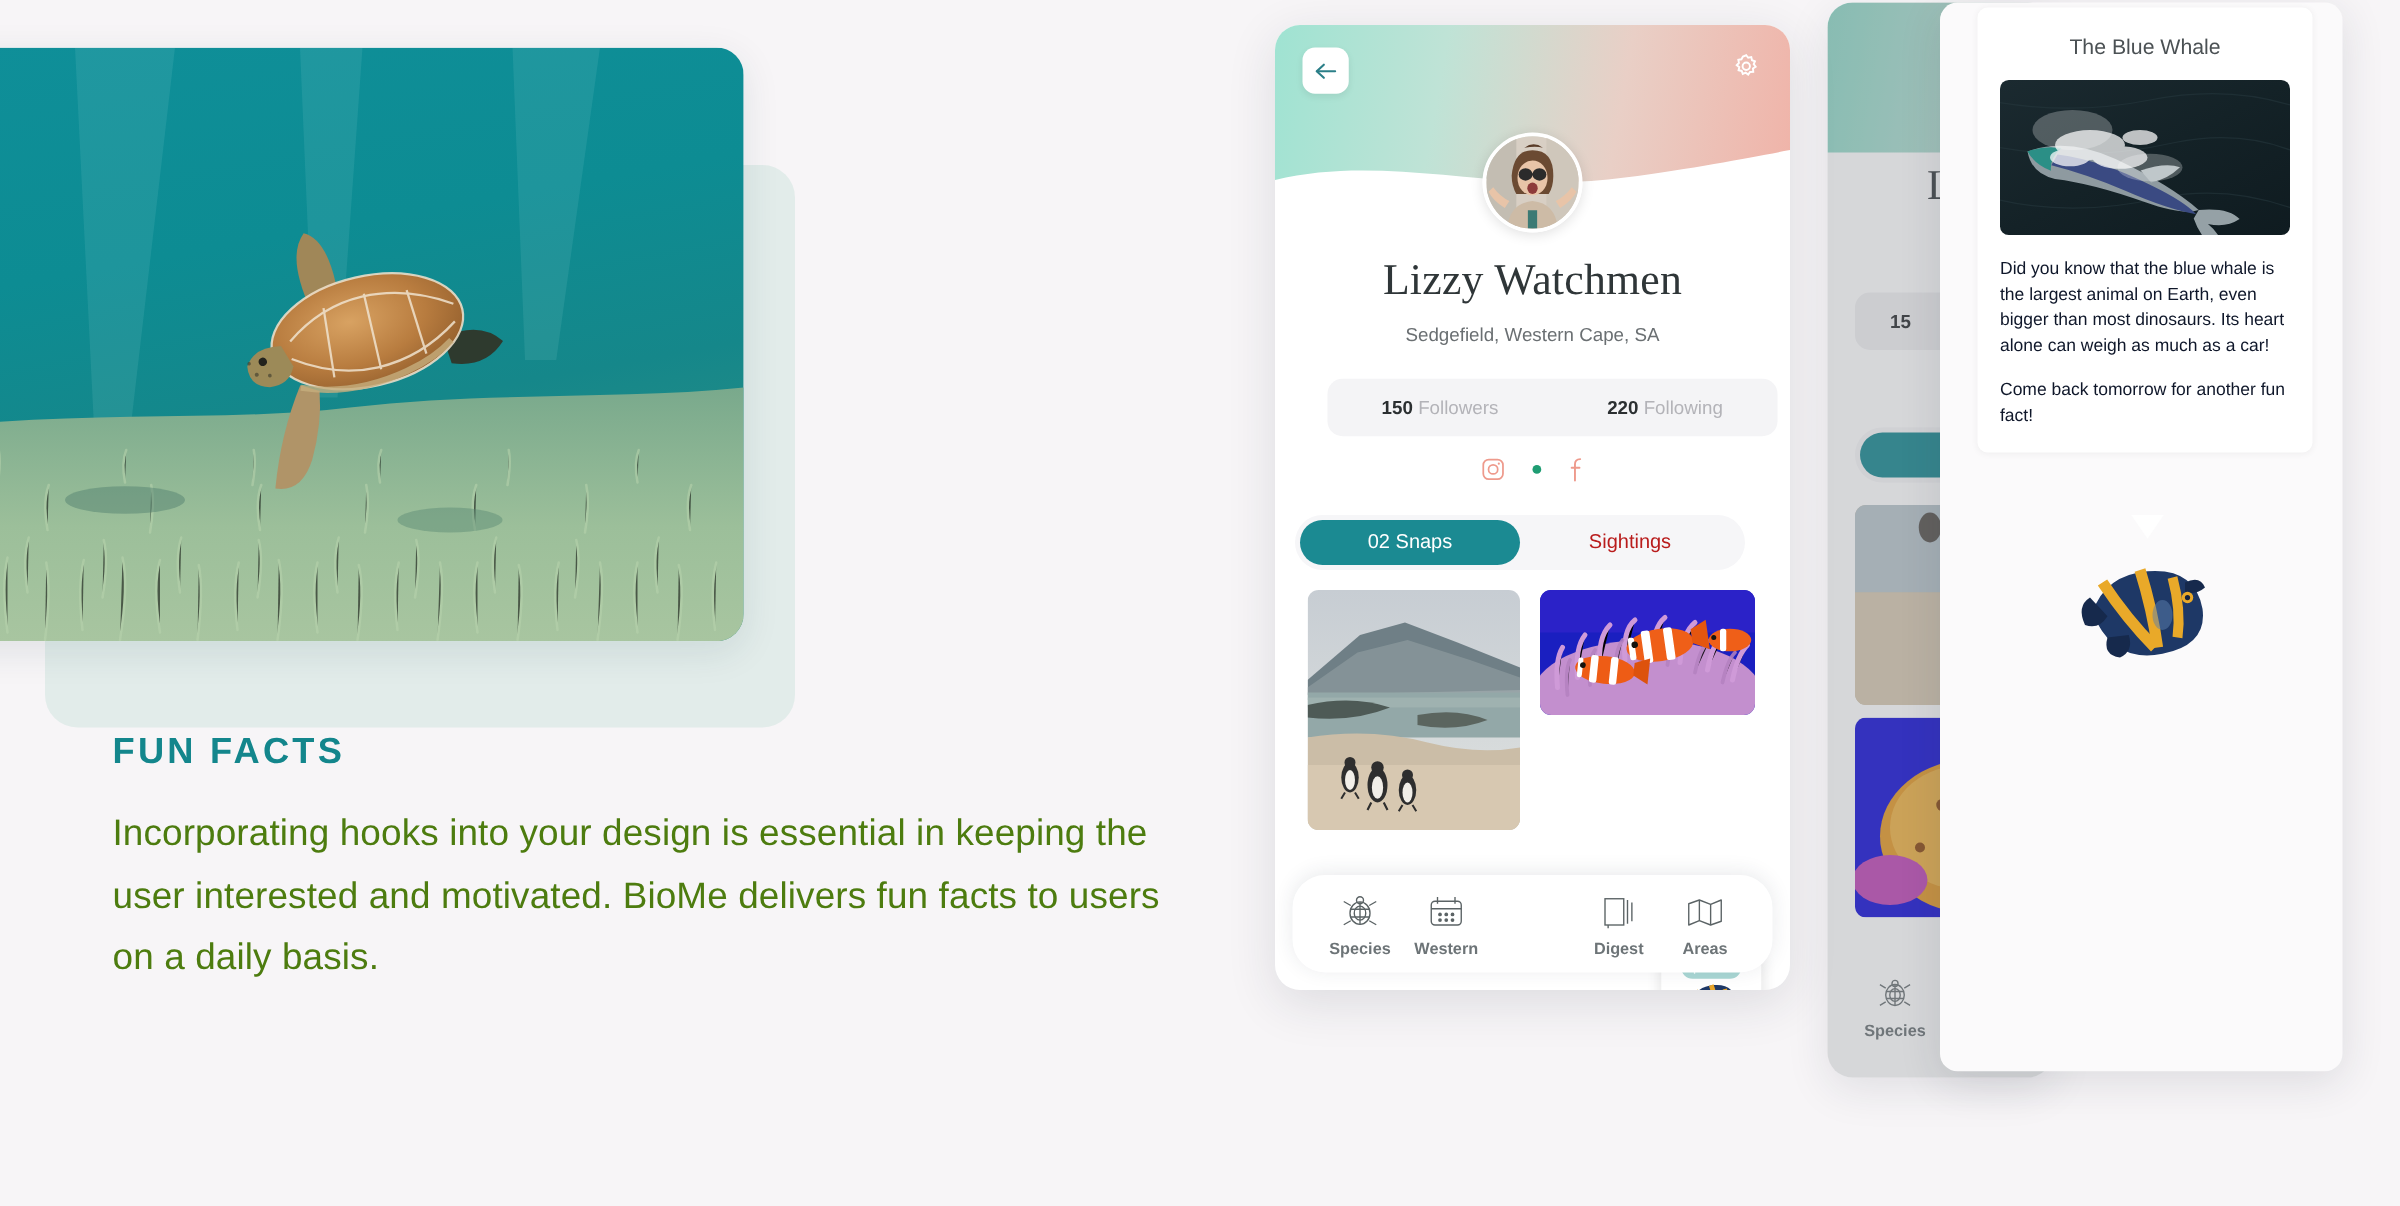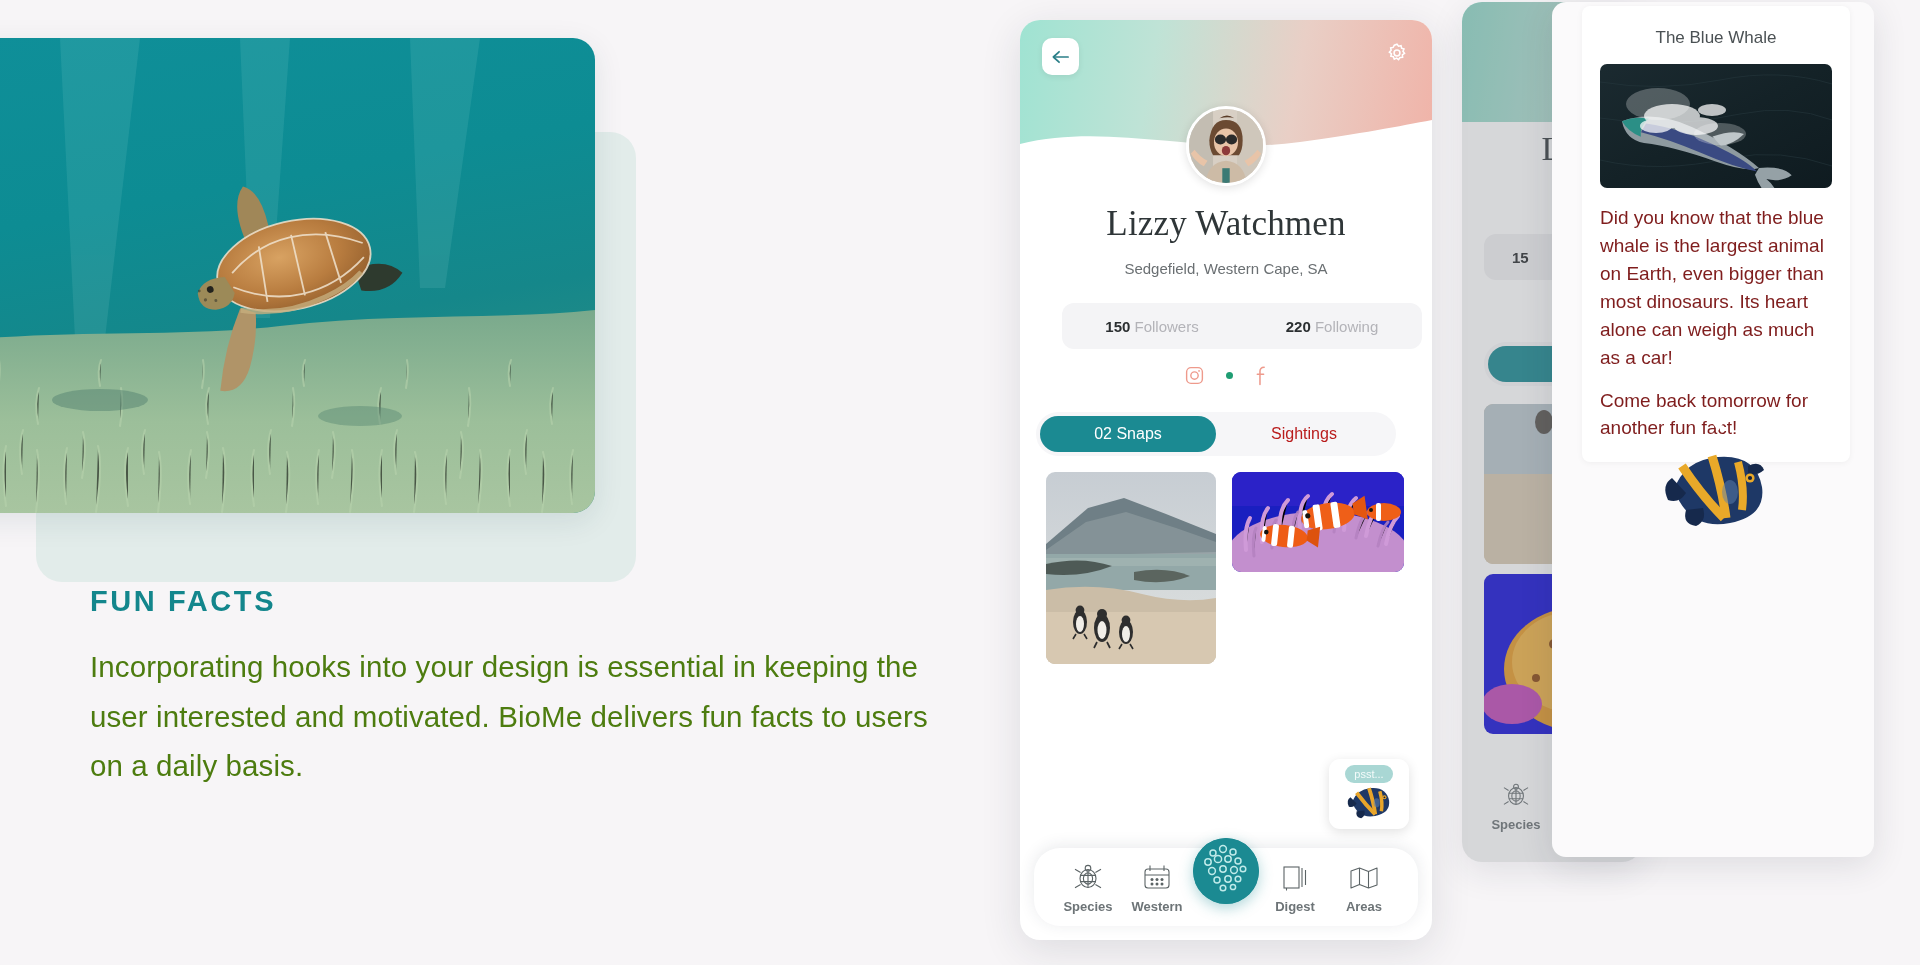--- a/index.html
+++ b/index.html
@@ -33,21 +33,21 @@
     letter-spacing: 2.6px; margin-bottom: 24px;
   }
   .body-copy {
     color: #4d7c0f; font-size: 29.5px; line-height: 1.68;
     font-weight: 400; letter-spacing: .1px; max-width: 860px;
   }
 
   
   .phone {
     position: absolute; left: 1020px; top: 20px;
-    width: 412px; height: 920px;
+    width: 412px; height: 772px;
     background: #ffffff; border-radius: 20px;
     box-shadow: 0 10px 40px rgba(30,40,60,.12);
     overflow: hidden;
   }
   .phone-header {
     position: absolute; left: 0; top: 0; width: 100%; height: 140px;
     background: linear-gradient(100deg, #9fe3d2 0%, #bfe3d6 32%, #e9cfc6 66%, #f0b3a8 100%);
   }
   .phone-header .wave {
     position: absolute; left: 0; bottom: -2px; width: 100%; height: 46px;
@@ -211,21 +211,21 @@
   .fact-title {
     text-align: center; font-size: 17px; color: #4b5154;
     margin-bottom: 16px; font-weight: 400;
   }
   .fact-photo {
     width: 100%; height: 124px; border-radius: 7px; overflow: hidden;
     margin-bottom: 16px;
   }
   .fact-photo svg { display: block; width: 100%; height: 100%; }
   .fact-body {
-    font-size: 19px; line-height: 1.47; color: #7f1d1d;
+    font-size: 14px; line-height: 1.47; color: #0f172a;
   }
   .fact-body p + p { margin-top: 15px; }
   .bubble-tail {
     position: absolute; left: 153px; top: 410px;
     width: 0; height: 0;
     border-left: 13px solid transparent;
     border-right: 13px solid transparent;
     border-top: 19px solid #fff;
   }
   .fact-fish {

